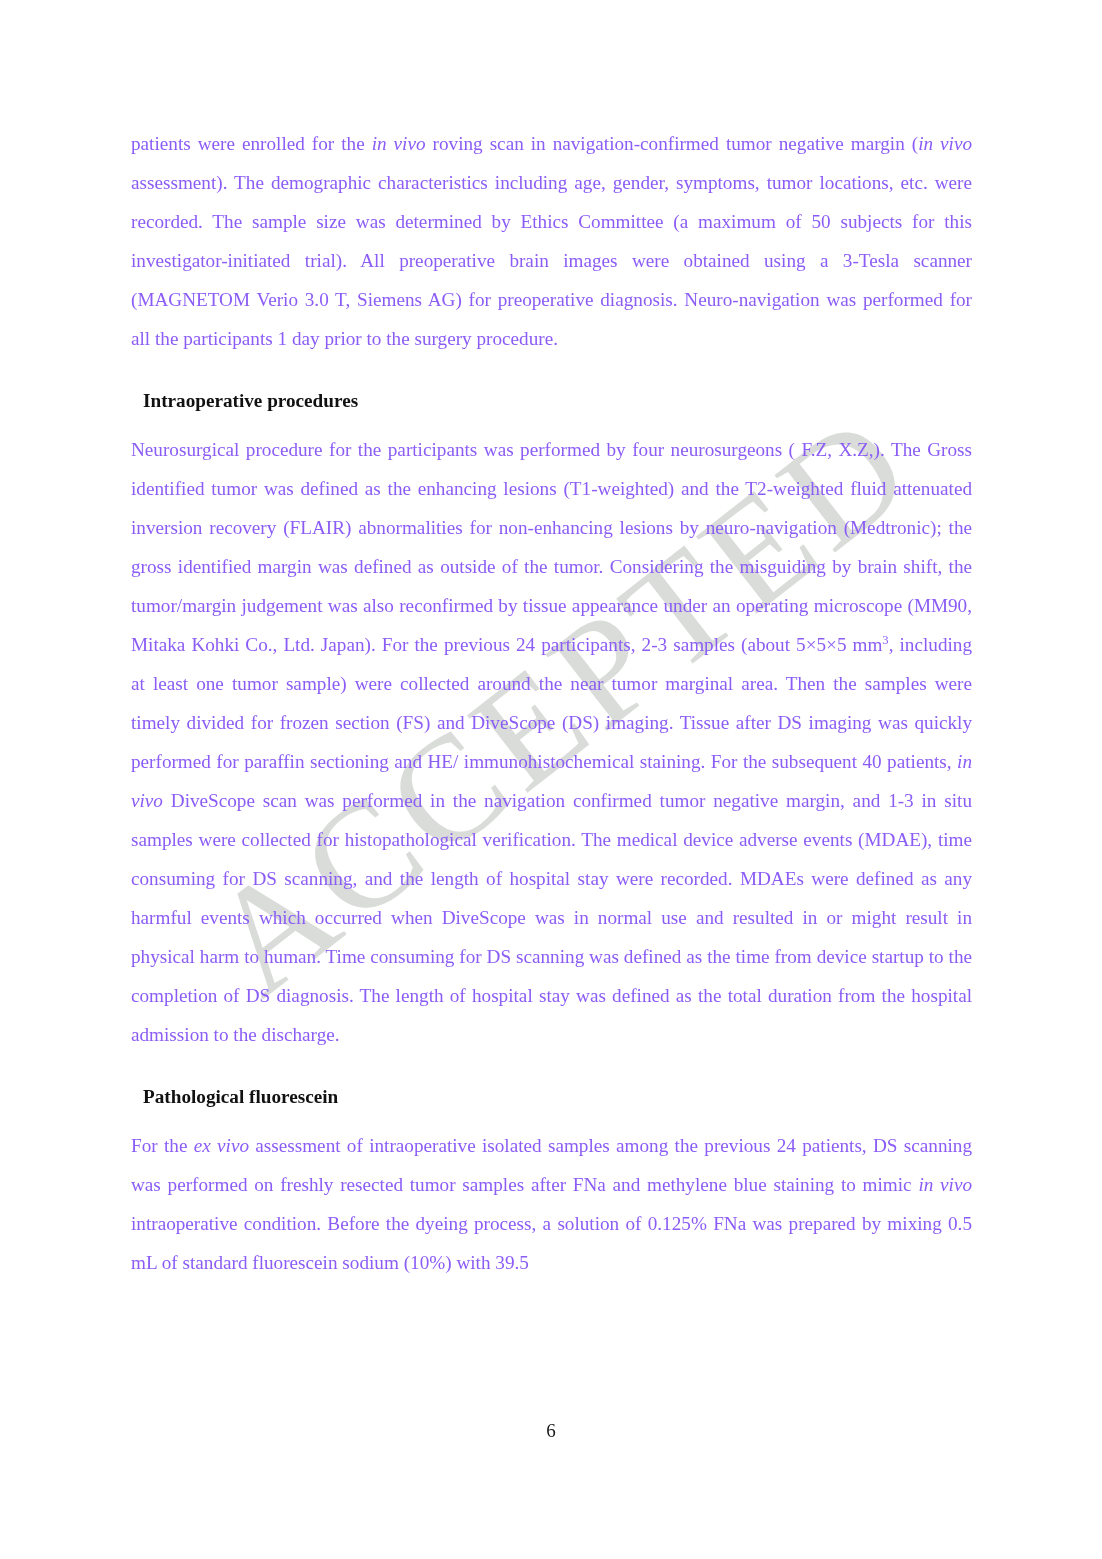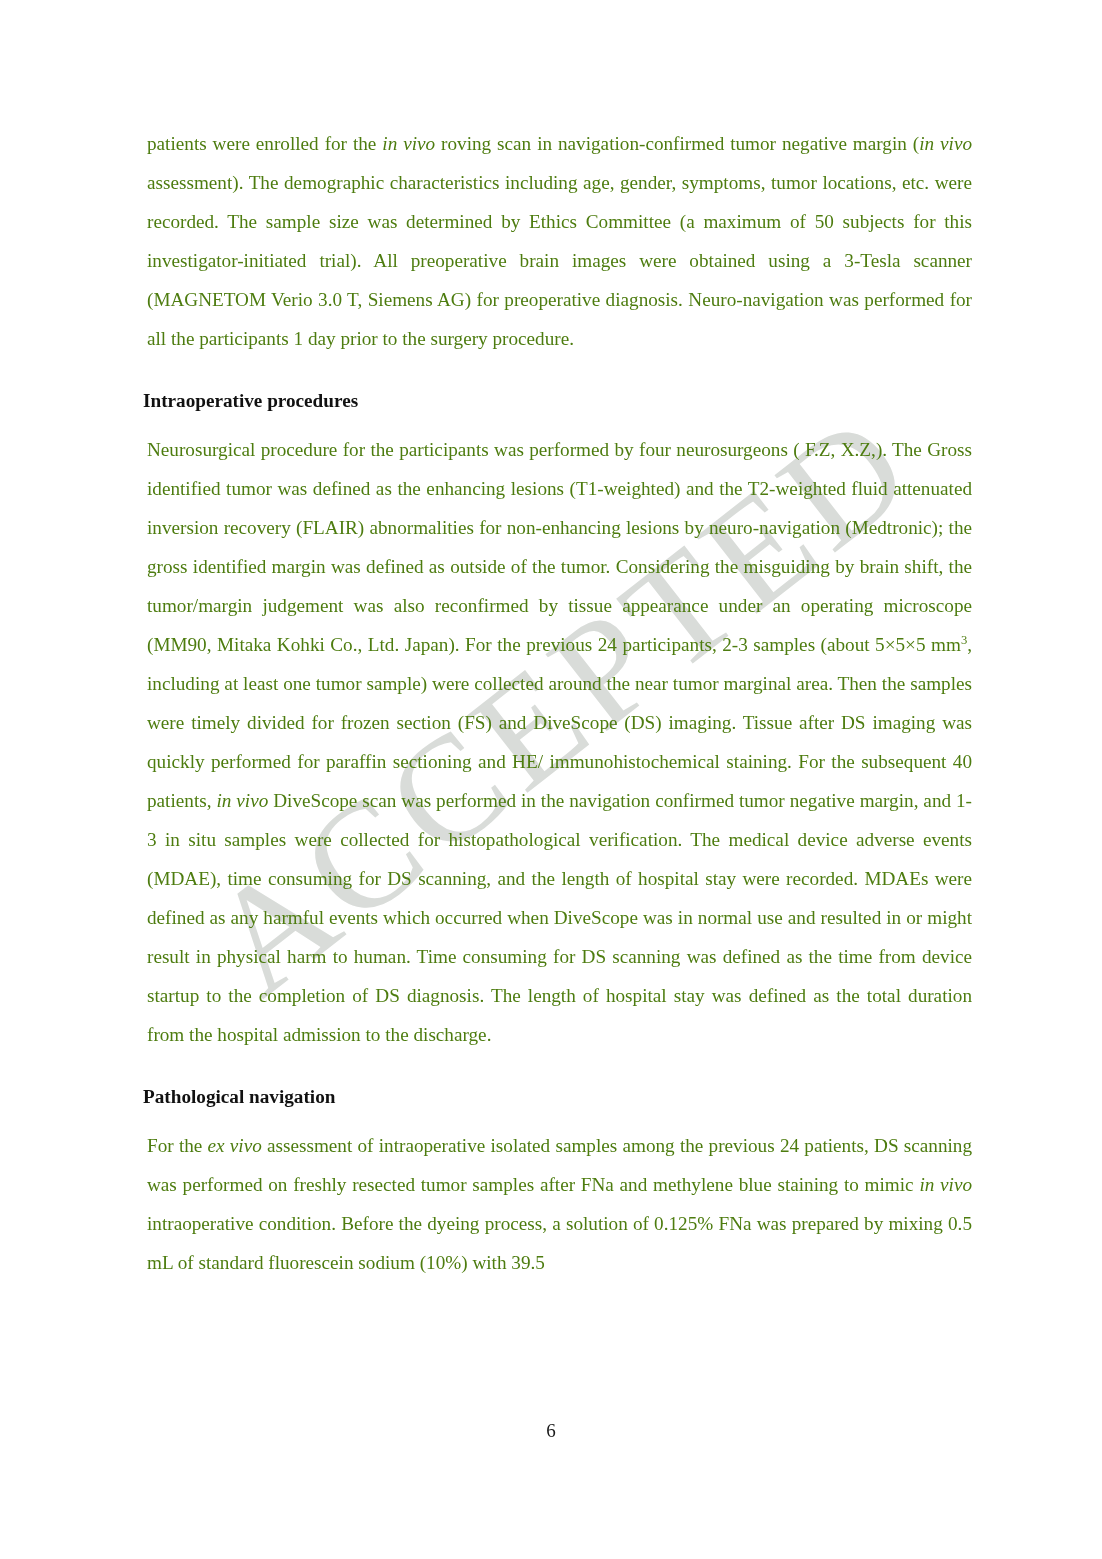--- a/index.html
+++ b/index.html
@@ -42,26 +42,26 @@
     white-space: nowrap;
   }
   .content {
     position: absolute;
     left: 131px;
     top: 124px;
     width: 841px;
     z-index: 2;
   }
   p.body-par {
-    margin: 0 0 0 16px;
+    margin: 0 0 0 0;
     font-size: 19.2px;
     line-height: 39px;
     text-align: justify;
     text-justify: inter-word;
-    color: #4d7c0f;
+    color: #8b5cf6;
     text-indent: 0;
   }
   h3.section-head {
     margin: 26px 0 12px 12px;
     font-size: 19.2px;
     line-height: 34px;
     font-weight: bold;
     color: #111111;
   }
   .it { font-style: italic; }
@@ -87,21 +87,21 @@
   </div>
 
   <div class="content">
 
     <p class="body-par">patients were enrolled for the <span class="it">in vivo</span> roving scan in navigation-confirmed tumor negative margin (<span class="it">in vivo</span> assessment). The demographic characteristics including age, gender, symptoms, tumor locations, etc. were recorded. The sample size was determined by Ethics Committee (a maximum of 50 subjects for this investigator-initiated trial). All preoperative brain images were obtained using a 3-Tesla scanner (MAGNETOM Verio 3.0 T, Siemens AG) for preoperative diagnosis. Neuro-navigation was performed for all the participants 1 day prior to the surgery procedure.</p>
 
     <h3 class="section-head">Intraoperative procedures</h3>
 
     <p class="body-par">Neurosurgical procedure for the participants was performed by four neurosurgeons ( F.Z, X.Z,). The Gross identified tumor was defined as the enhancing lesions (T1-weighted) and the T2-weighted fluid attenuated inversion recovery (FLAIR) abnormalities for non-enhancing lesions by neuro-navigation (Medtronic); the gross identified margin was defined as outside of the tumor. Considering the misguiding by brain shift, the tumor/margin judgement was also reconfirmed by tissue appearance under an operating microscope (MM90, Mitaka Kohki Co., Ltd. Japan). For the previous 24 participants, 2-3 samples (about 5×5×5 mm<sup>3</sup>, including at least one tumor sample) were collected around the near tumor marginal area. Then the samples were timely divided for frozen section (FS) and DiveScope (DS) imaging. Tissue after DS imaging was quickly performed for paraffin sectioning and HE/ immunohistochemical staining. For the subsequent 40 patients, <span class="it">in vivo</span> DiveScope scan was performed in the navigation confirmed tumor negative margin, and 1-3 in situ samples were collected for histopathological verification. The medical device adverse events (MDAE), time consuming for DS scanning, and the length of hospital stay were recorded. MDAEs were defined as any harmful events which occurred when DiveScope was in normal use and resulted in or might result in physical harm to human. Time consuming for DS scanning was defined as the time from device startup to the completion of DS diagnosis. The length of hospital stay was defined as the total duration from the hospital admission to the discharge.</p>
 
-    <h3 class="section-head">Pathological navigation</h3>
+    <h3 class="section-head">Pathological fluorescein</h3>
 
     <p class="body-par">For the <span class="it">ex vivo</span> assessment of intraoperative isolated samples among the previous 24 patients, DS scanning was performed on freshly resected tumor samples after FNa and methylene blue staining to mimic <span class="it">in vivo</span> intraoperative condition. Before the dyeing process, a solution of 0.125% FNa was prepared by mixing 0.5 mL of standard fluorescein sodium (10%) with 39.5</p>
 
   </div>
 
   <div class="page-number">6</div>
 
 </div>
 
 </body></html>

